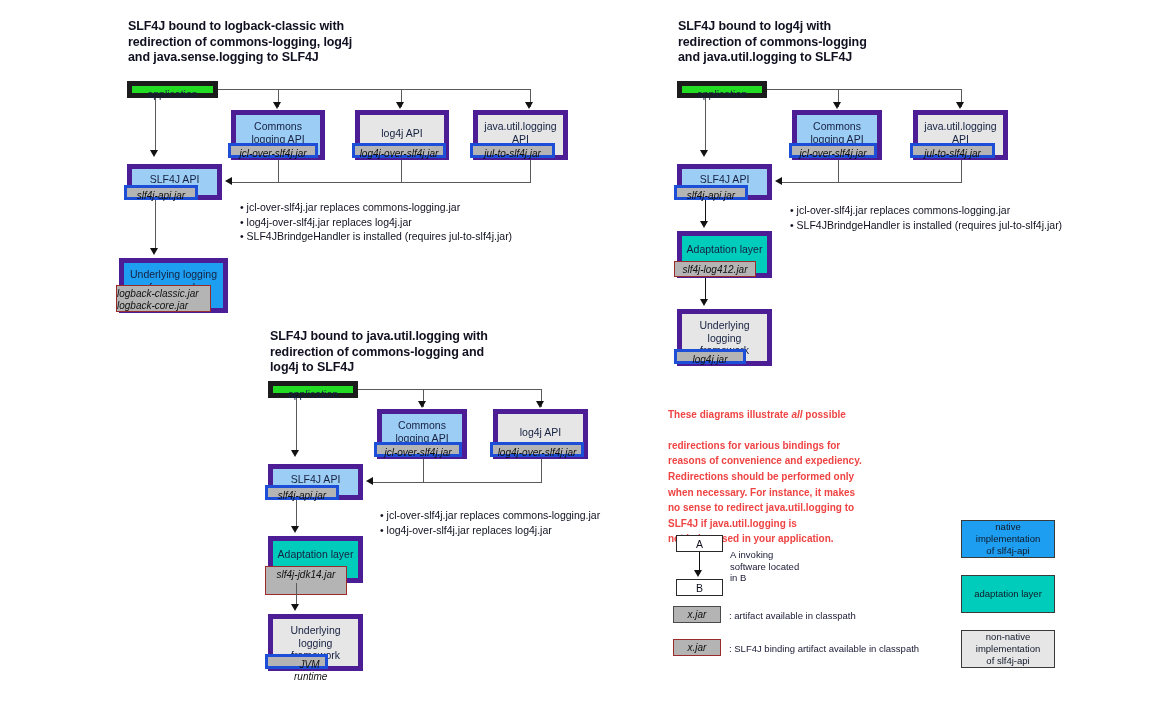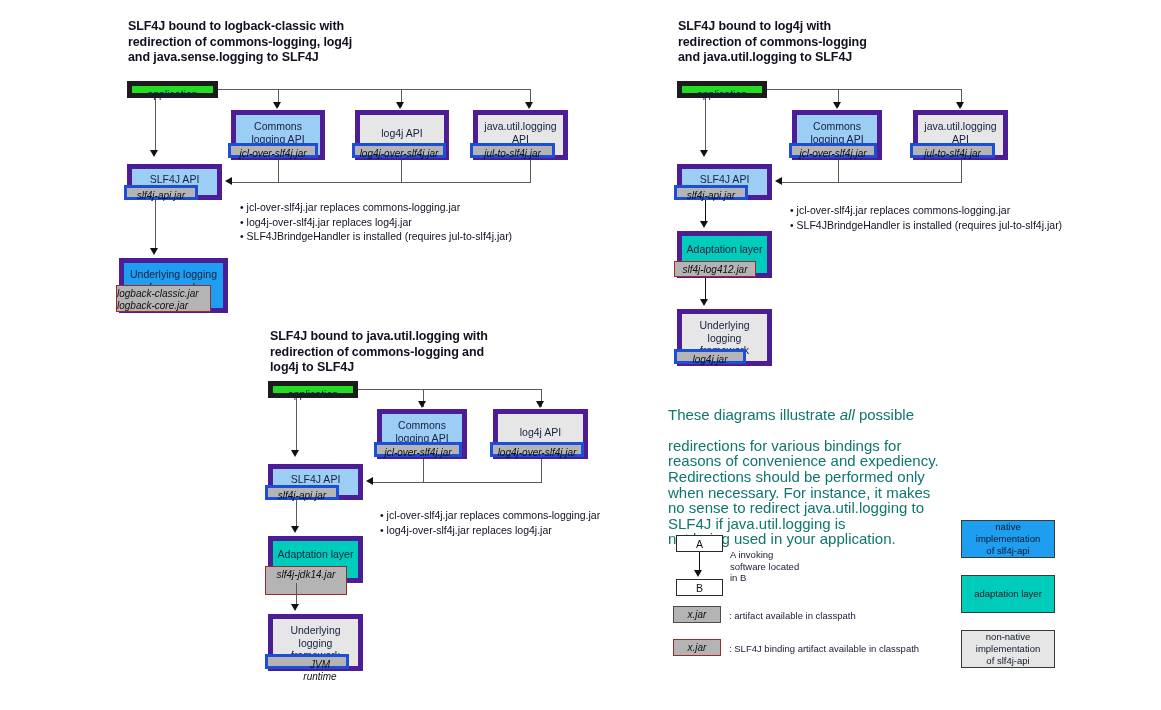--- a/index.html
+++ b/index.html
@@ -46,22 +46,22 @@
   .arw.left{border-top:4.5px solid transparent;border-bottom:4.5px solid transparent;border-right:7px solid #111;}
 
   
   .bullets{
     position:absolute;font-size:10.5px;line-height:14.5px;
     color:#101020;white-space:pre;
   }
 
   
   .note{
-    position:absolute;font-weight:normal;font-size:15px;line-height:15.6px;
-    color:#0f766e;white-space:pre-line;
+    position:absolute;font-weight:bold;font-size:10px;line-height:15.6px;
+    color:#ef4444;white-space:pre-line;
   }
   .note i{font-style:italic;}
 
   
   .lgbox{
     position:absolute;box-sizing:border-box;background:#ffffff;border:1px solid #2a2a2a;
     font-size:10.5px;text-align:center;color:#101020;line-height:14px;
   }
   .lgtext{position:absolute;font-size:9.5px;line-height:11.5px;color:#20203a;white-space:pre-line;}
   .lgjar{
@@ -230,21 +230,21 @@
   <div class="node teal" style="left:268px;top:536px;width:95px;height:47px;">
     <div class="cap" style="padding-top:7px;">Adaptation layer</div>
   </div>
   <div class="jar binding" style="left:265px;top:566px;width:82px;height:29px;">slf4j-jdk14.jar</div>
 
   <div class="node grey" style="left:268px;top:614px;width:95px;height:57px;">
     <div class="cap" style="padding-top:5px;">Underlying
 logging
 framework</div>
   </div>
-  <div class="jar" style="left:265px;top:654px;width:84px;height:15px;padding-left:26px;">JVM runtime</div>
+  <div class="jar" style="left:265px;top:654px;width:63px;height:15px;padding-left:26px;">JVM runtime</div>
 
   <div class="ln lnh" style="left:358px;top:389px;width:183px;"></div>
   <div class="ln lnv" style="left:423px;top:389px;height:18px;"></div>
   <div class="arw down" style="left:418px;top:401px;"></div>
   <div class="ln lnv" style="left:541px;top:389px;height:18px;"></div>
   <div class="arw down" style="left:536px;top:401px;"></div>
 
   <div class="ln lnv" style="left:296px;top:398px;height:54px;"></div>
   <div class="arw down" style="left:291px;top:450px;"></div>
 

